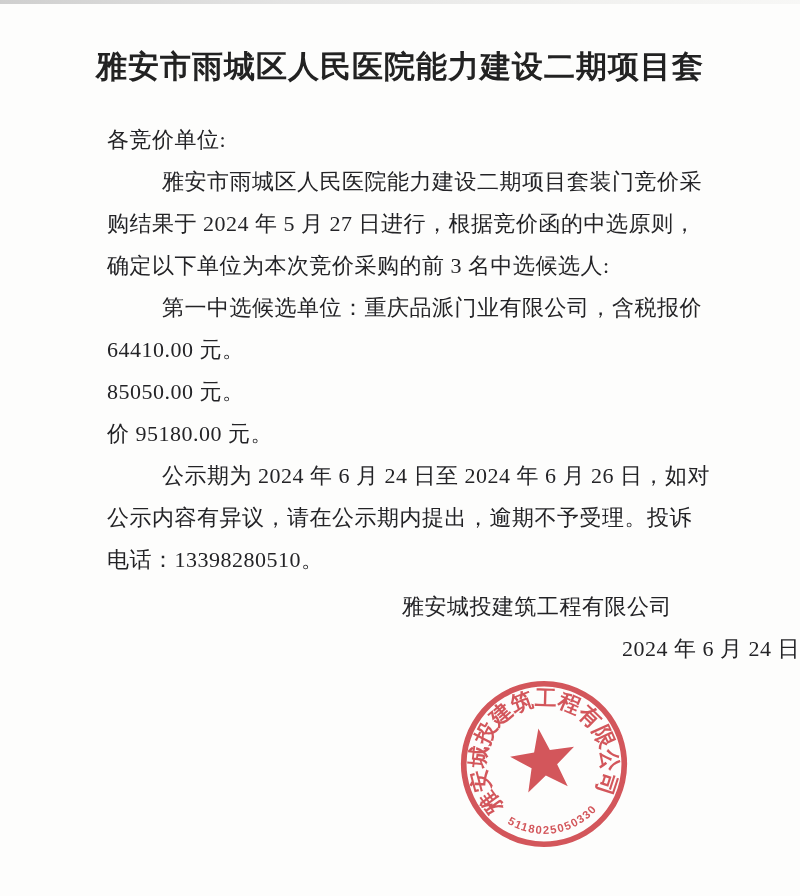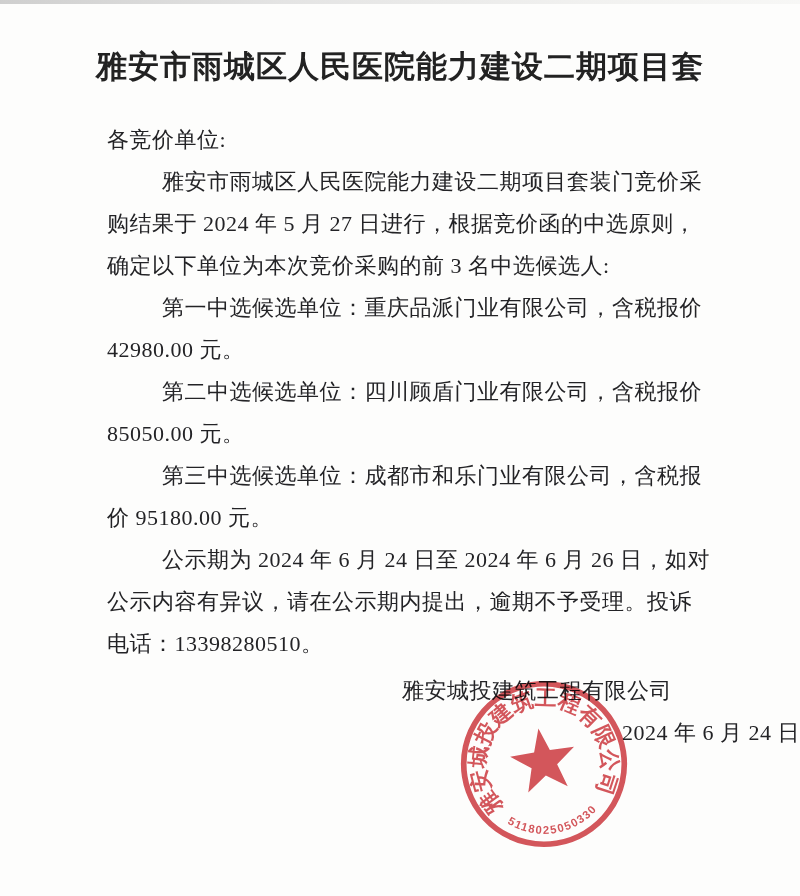--- a/index.html
+++ b/index.html
@@ -80,26 +80,24 @@
   </div>
 
   <div class="body-block">
     <div class="line">各竞价单位:</div>
 
     <div class="line indent">雅安市雨城区人民医院能力建设二期项目套装门竞价采</div>
     <div class="line">购结果于 2024 年 5 月 27 日进行，根据竞价函的中选原则，</div>
     <div class="line">确定以下单位为本次竞价采购的前 3 名中选候选人:</div>
 
     <div class="line indent">第一中选候选单位：重庆品派门业有限公司，含税报价</div>
-    <div class="line">42980.00 元。</div>
+    <div class="line">64410.00 元。</div>
 
-    <div class="line indent">第二中选候选单位：四川顾盾门业有限公司，含税报价</div>
     <div class="line">85050.00 元。</div>
 
-    <div class="line indent">第三中选候选单位：成都市和乐门业有限公司，含税报</div>
     <div class="line">价 95180.00 元。</div>
 
     <div class="line indent">公示期为 2024 年 6 月 24 日至 2024 年 6 月 26 日，如对</div>
     <div class="line">公示内容有异议，请在公示期内提出，逾期不予受理。投诉</div>
     <div class="line">电话：13398280510。</div>
   </div>
 
   <div class="signature-block">
     <div class="sig-line sig-company">雅安城投建筑工程有限公司</div>
     <div class="sig-line sig-date">2024 年 6 月 24 日</div>

